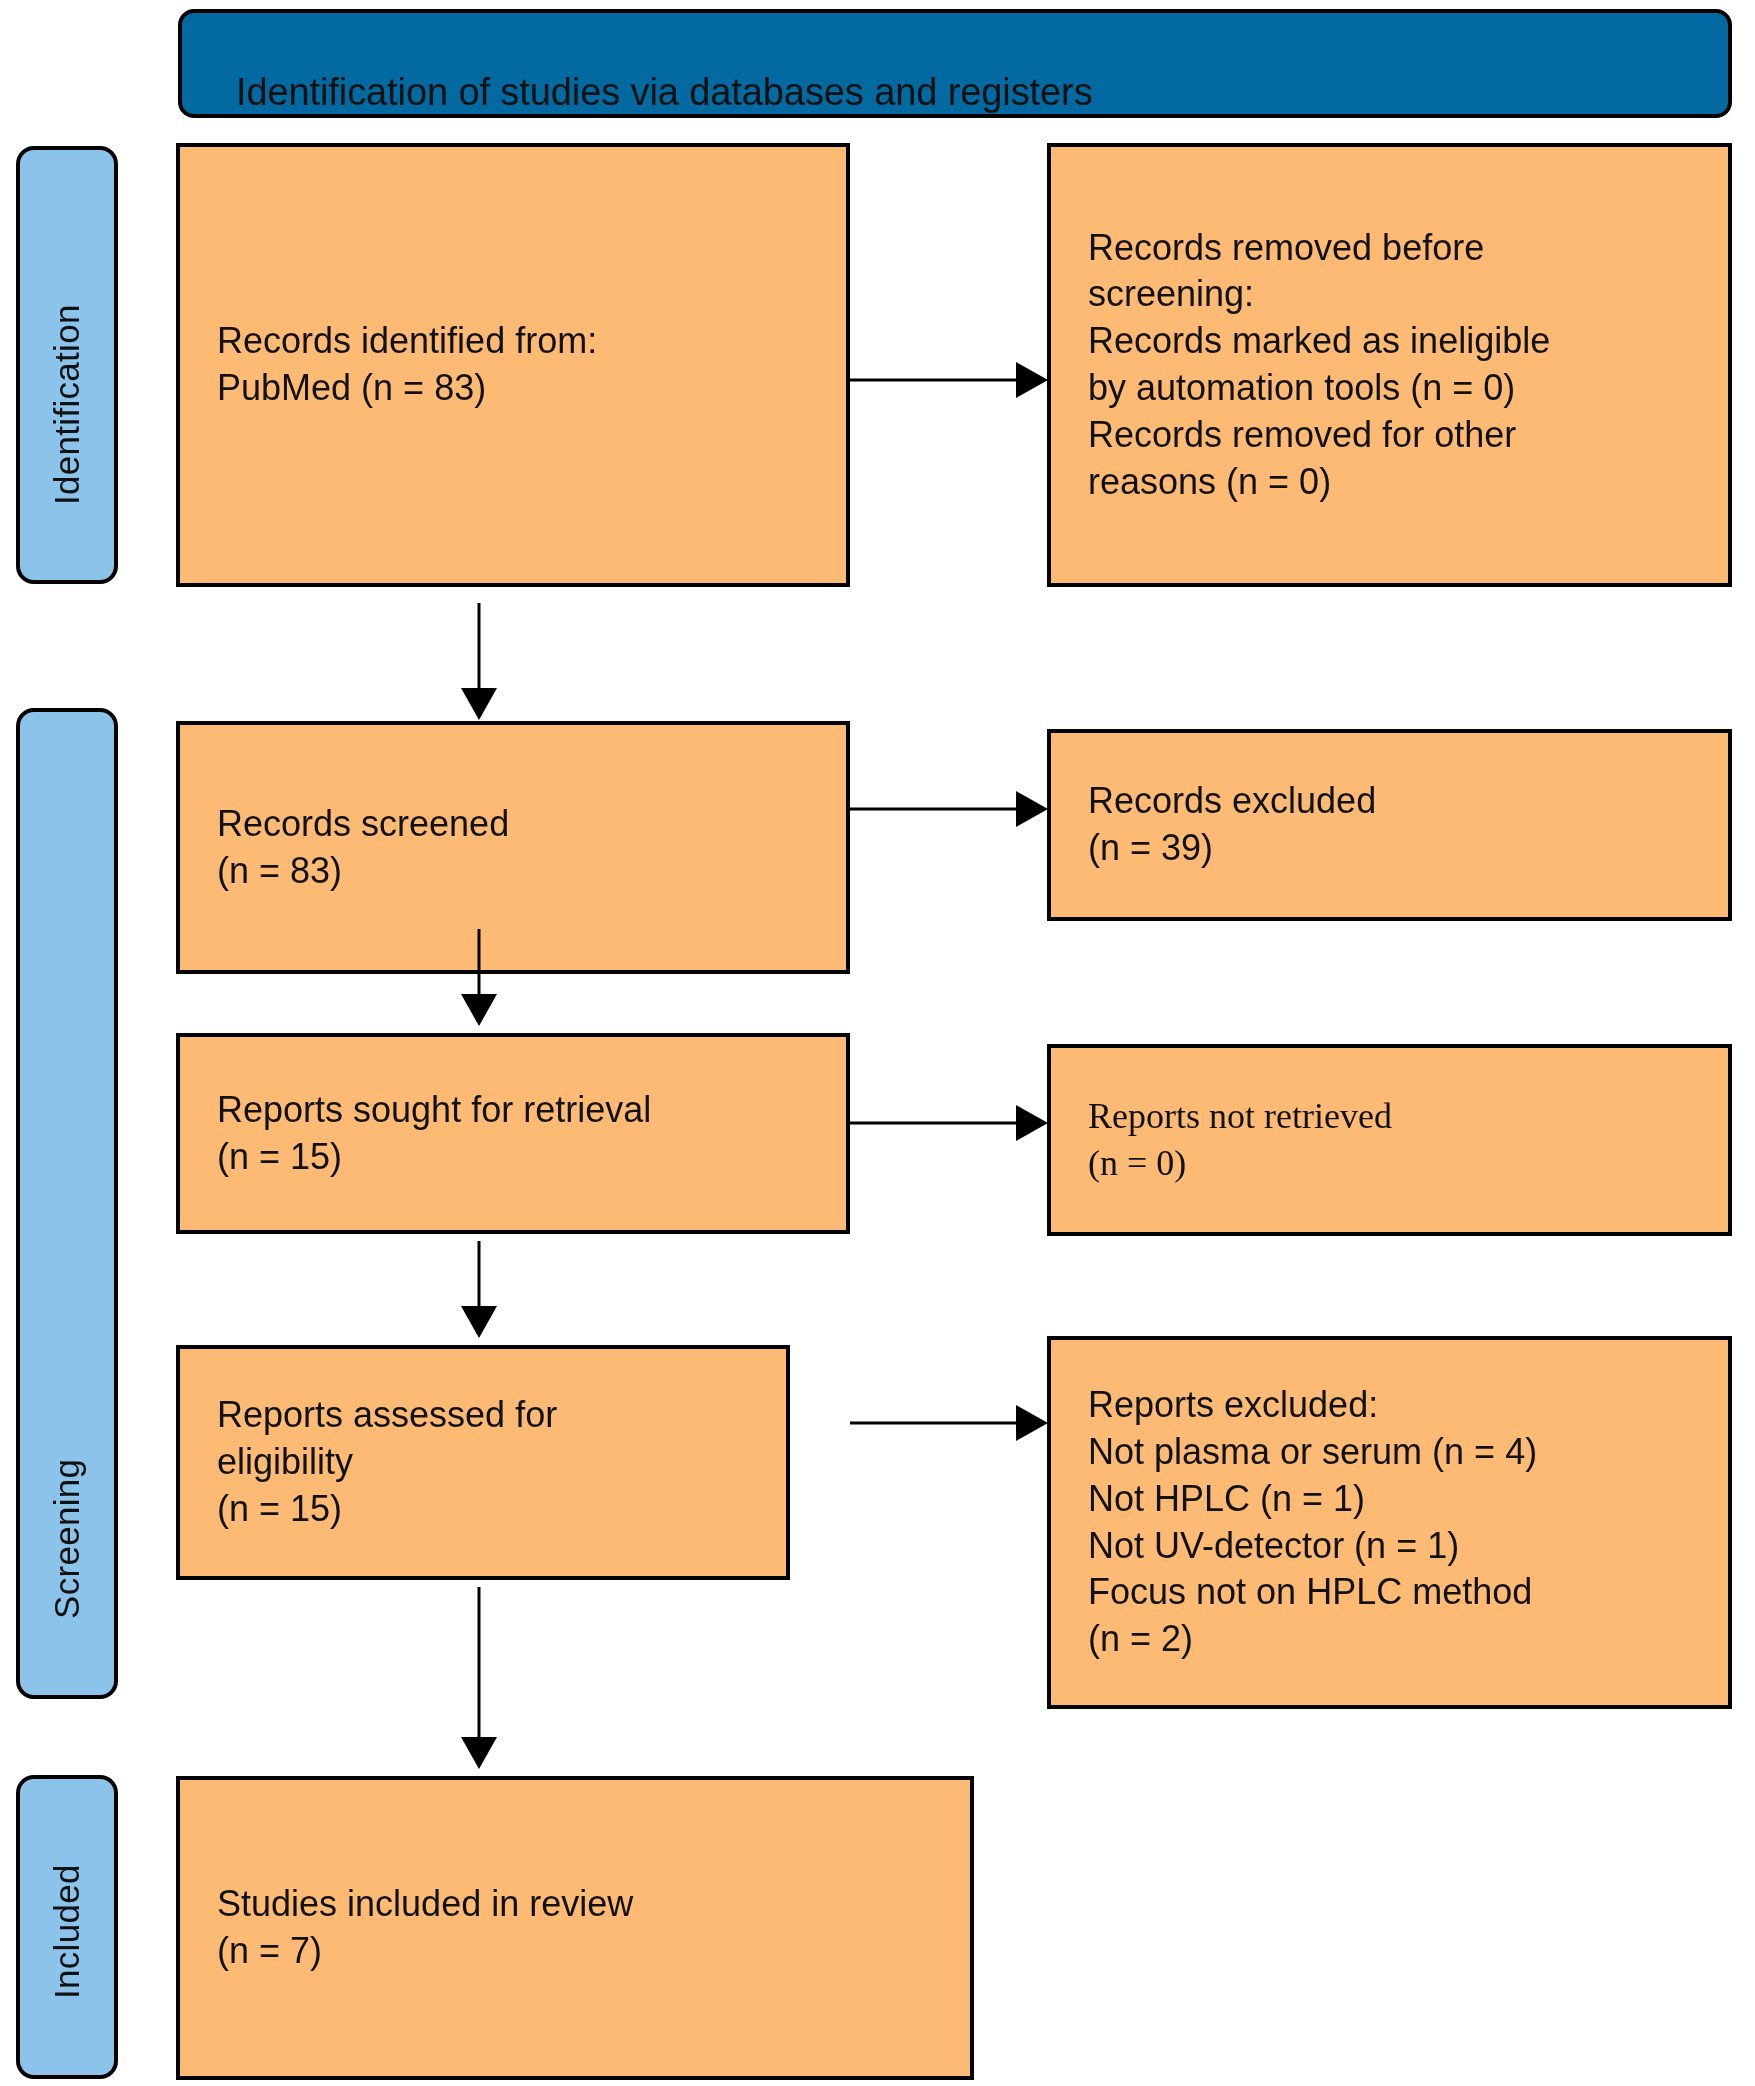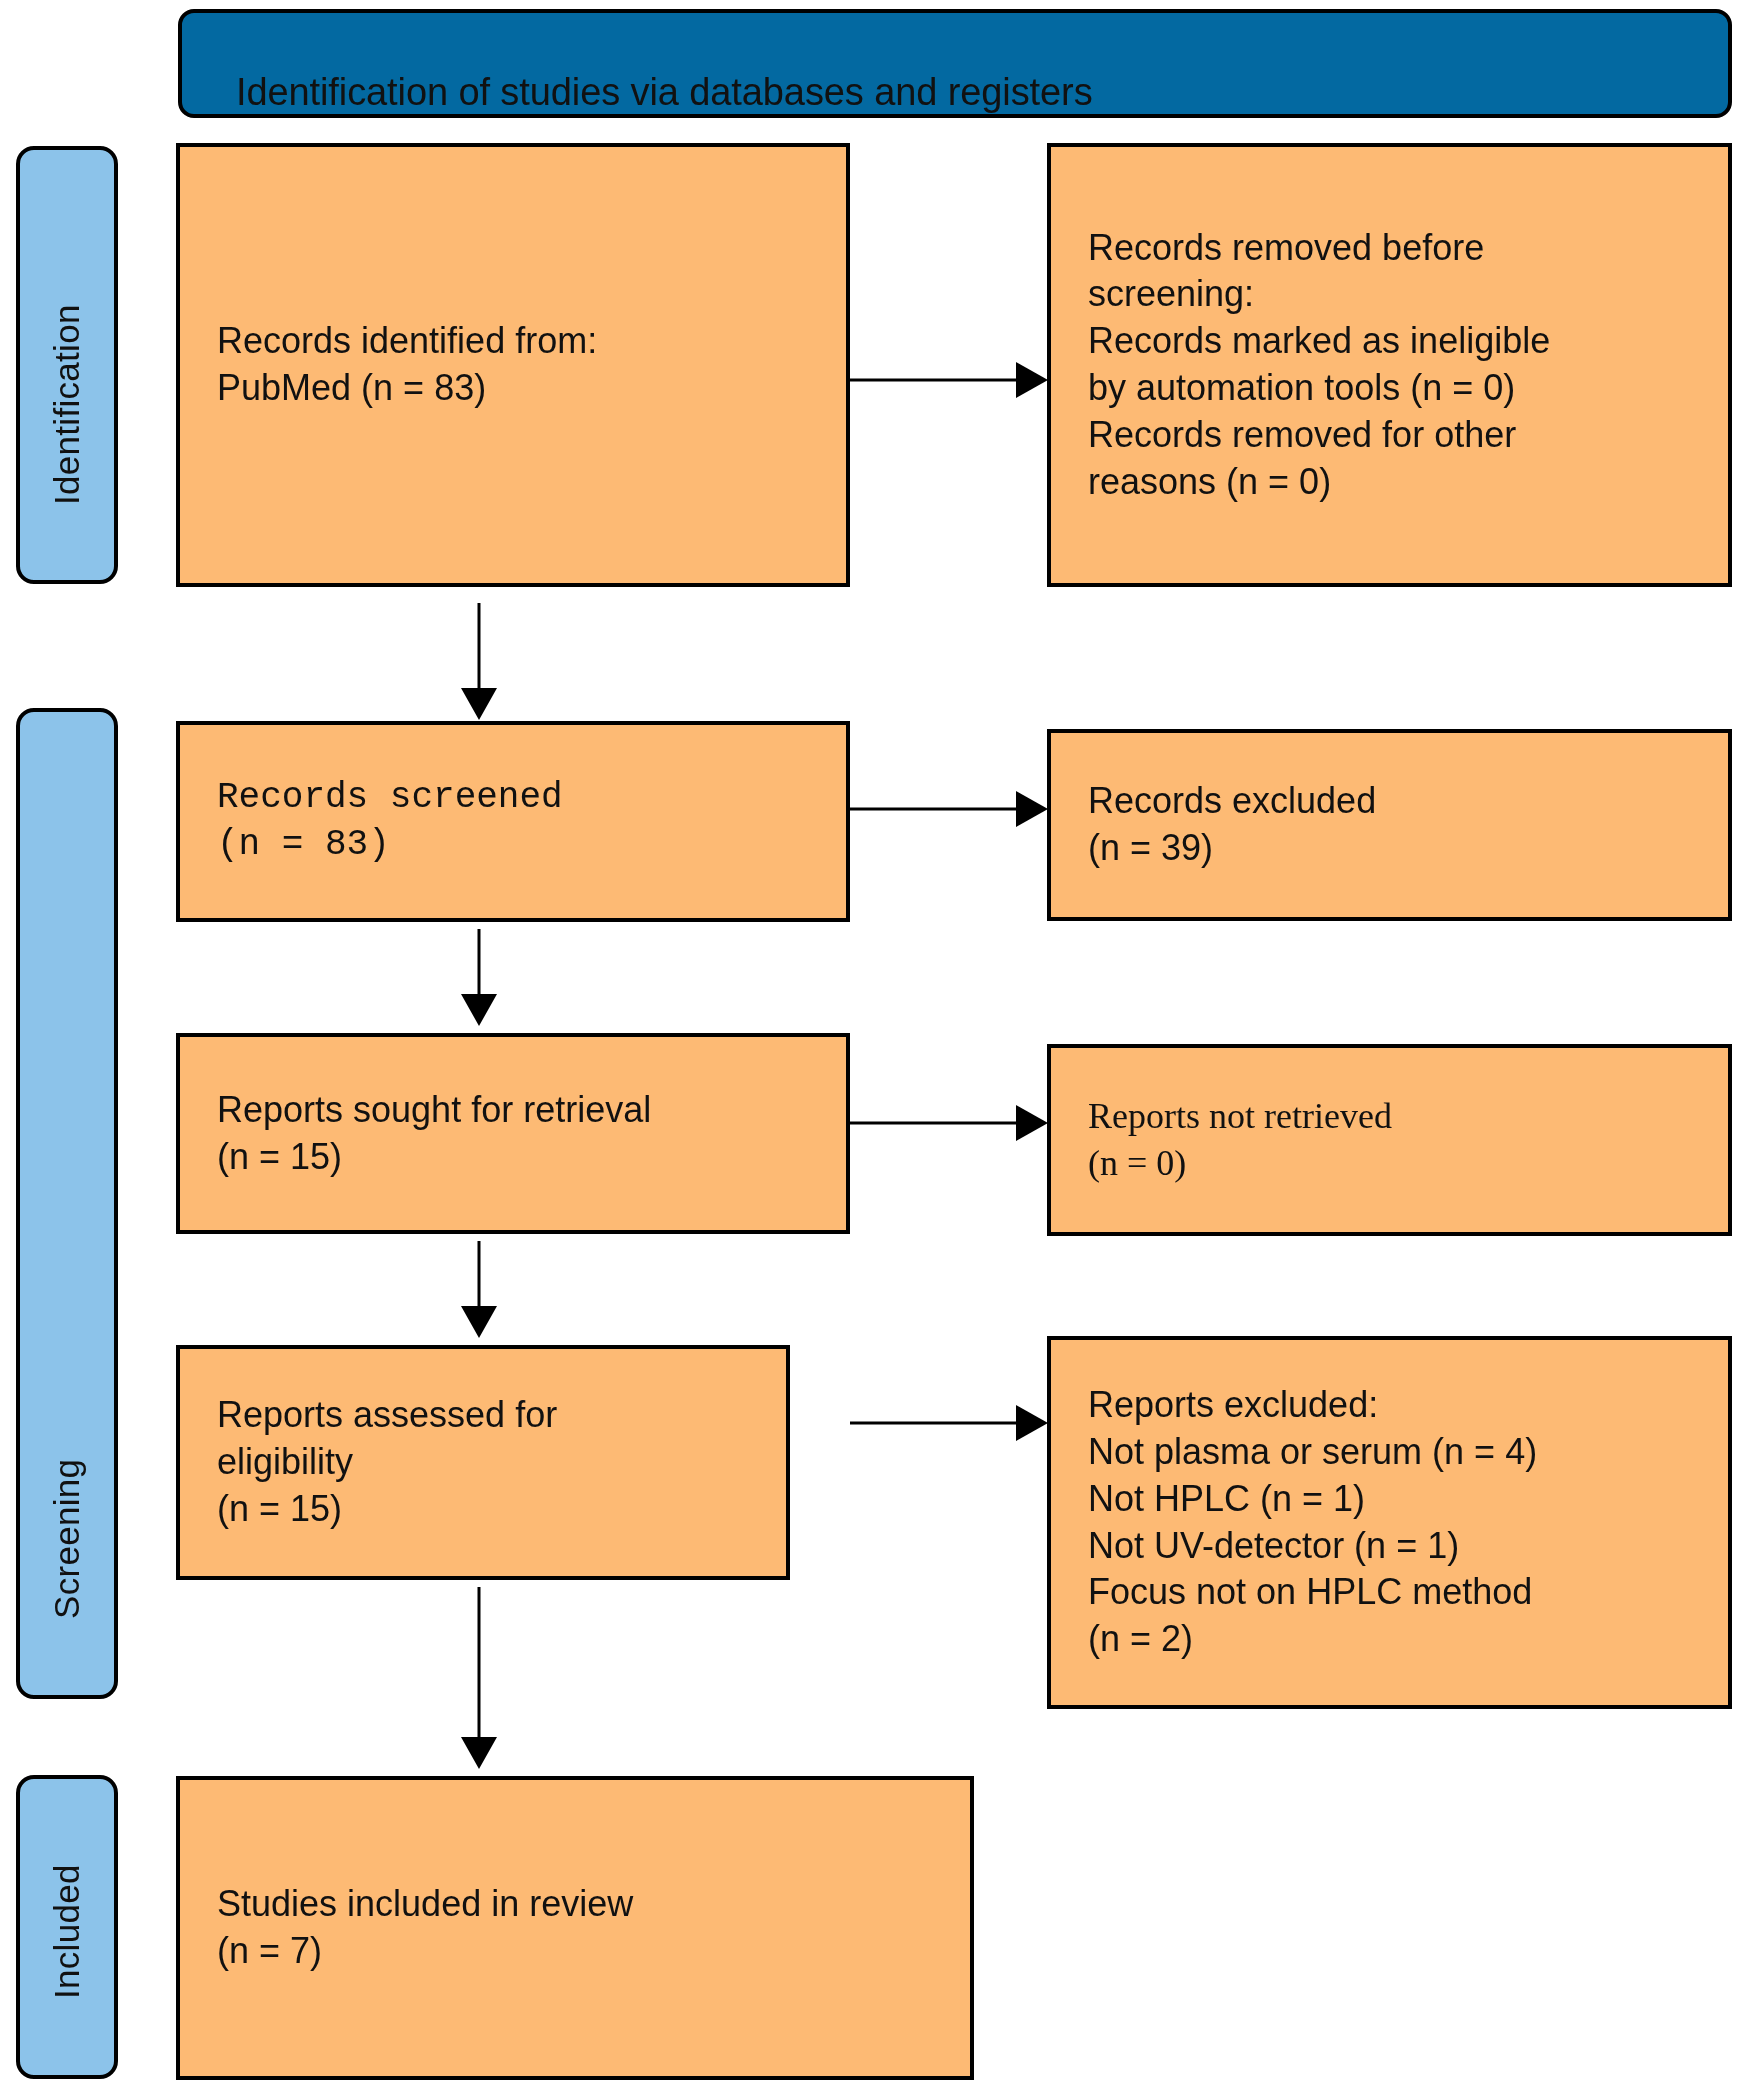--- a/index.html
+++ b/index.html
@@ -172,21 +172,21 @@
   <div class="h-arrow" style="left:850px; top:380px; width:198px;">
     <div class="shaft" style="width:168px;"></div>
     <div class="head"></div>
   </div>
 
   <div class="v-arrow" style="left:479px; top:603px; height:117px;">
     <div class="shaft" style="height:86px;"></div>
     <div class="head"></div>
   </div>
 
-  <div class="flow-box" style="left:176px; top:721px; width:674px; height:201px;font-family:Liberation Mono, monospace;">
+  <div class="flow-box" style="left:176px; top:721px; width:674px; height:253px;">
     <span class="line">Records screened</span>
     <span class="line">(n = 83)</span>
   </div>
 
   <div class="flow-box" style="left:1047px; top:729px; width:685px; height:192px;">
     <span class="line">Records excluded</span>
     <span class="line">(n = 39)</span>
   </div>
 
   <div class="h-arrow" style="left:850px; top:809px; width:198px;">

